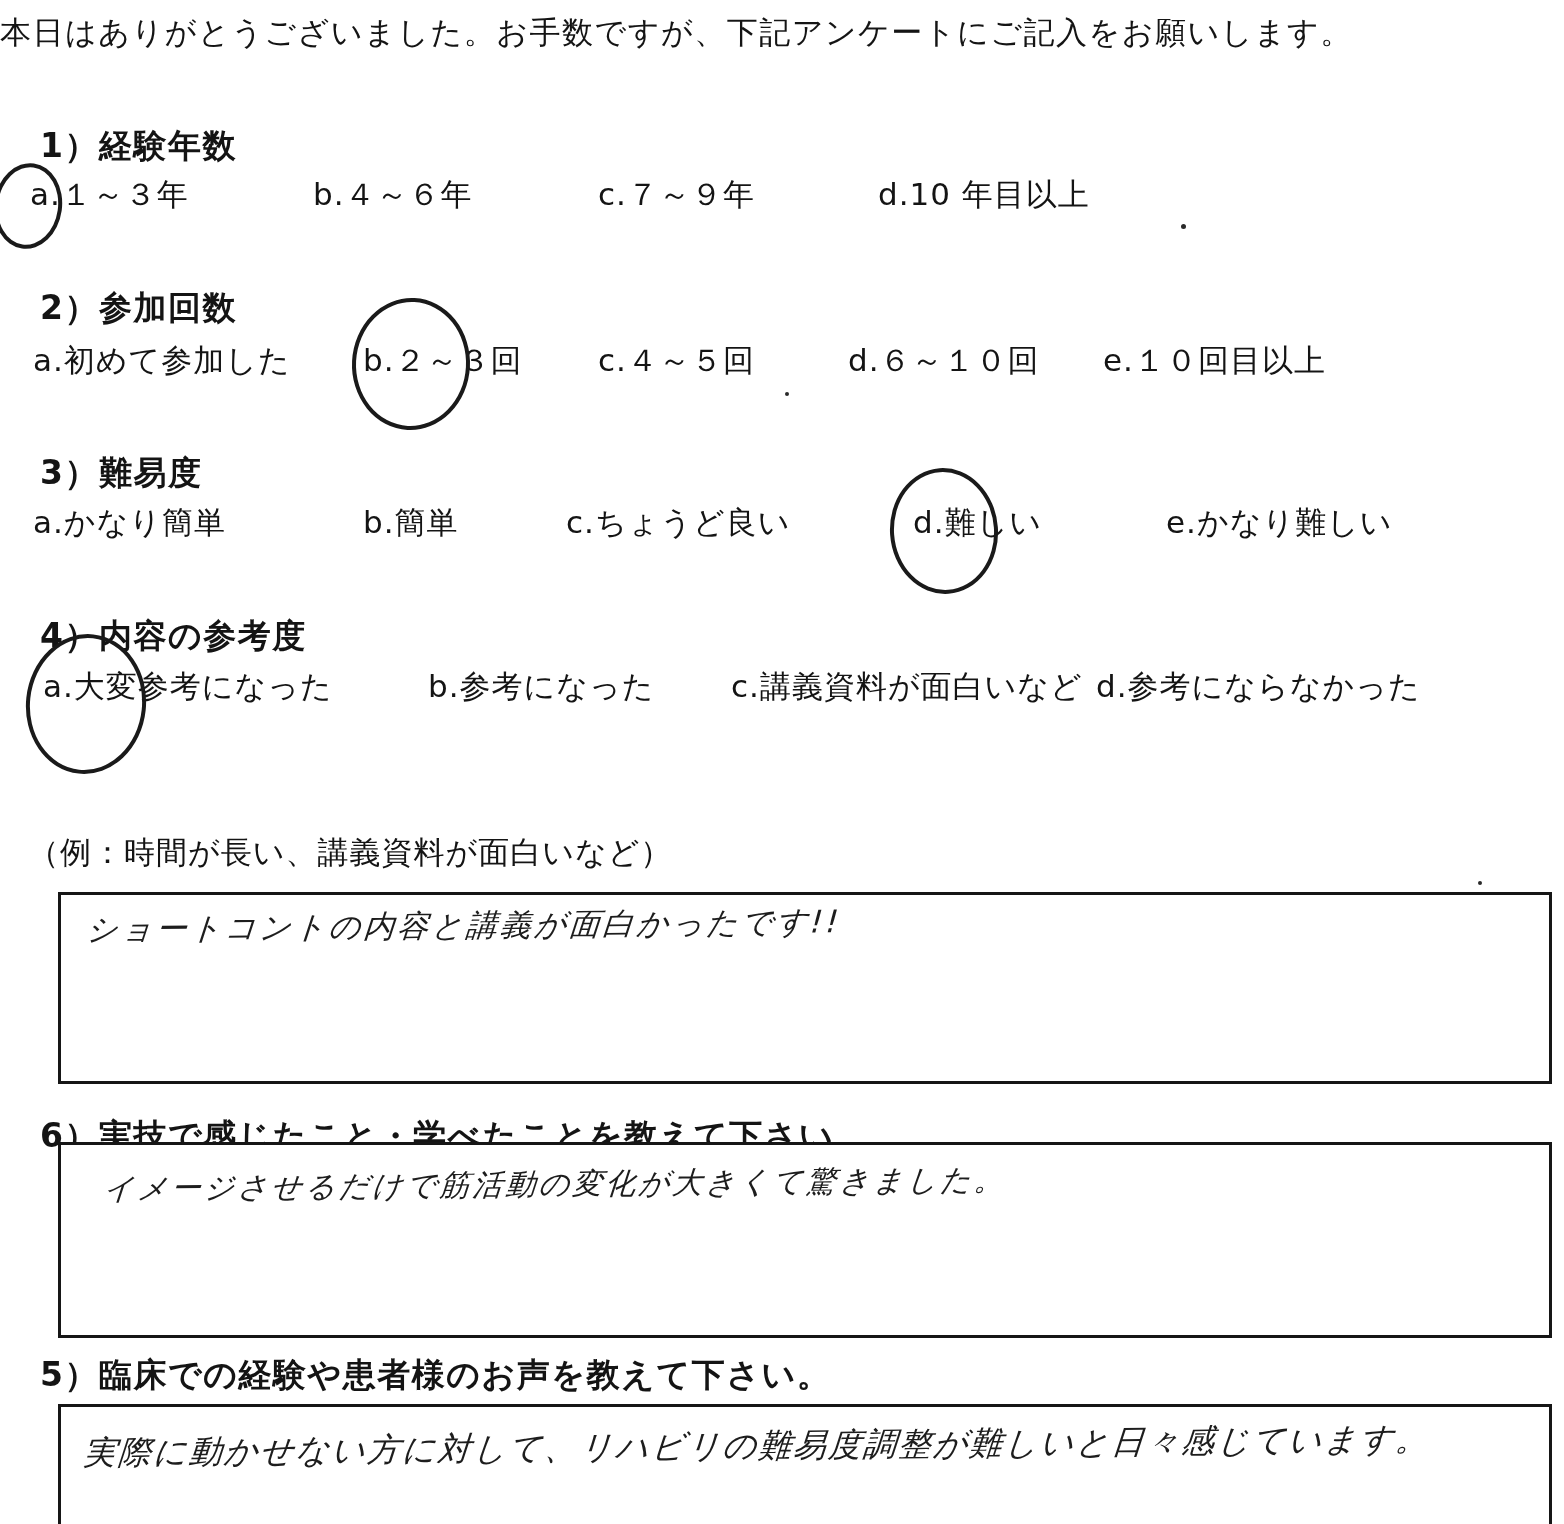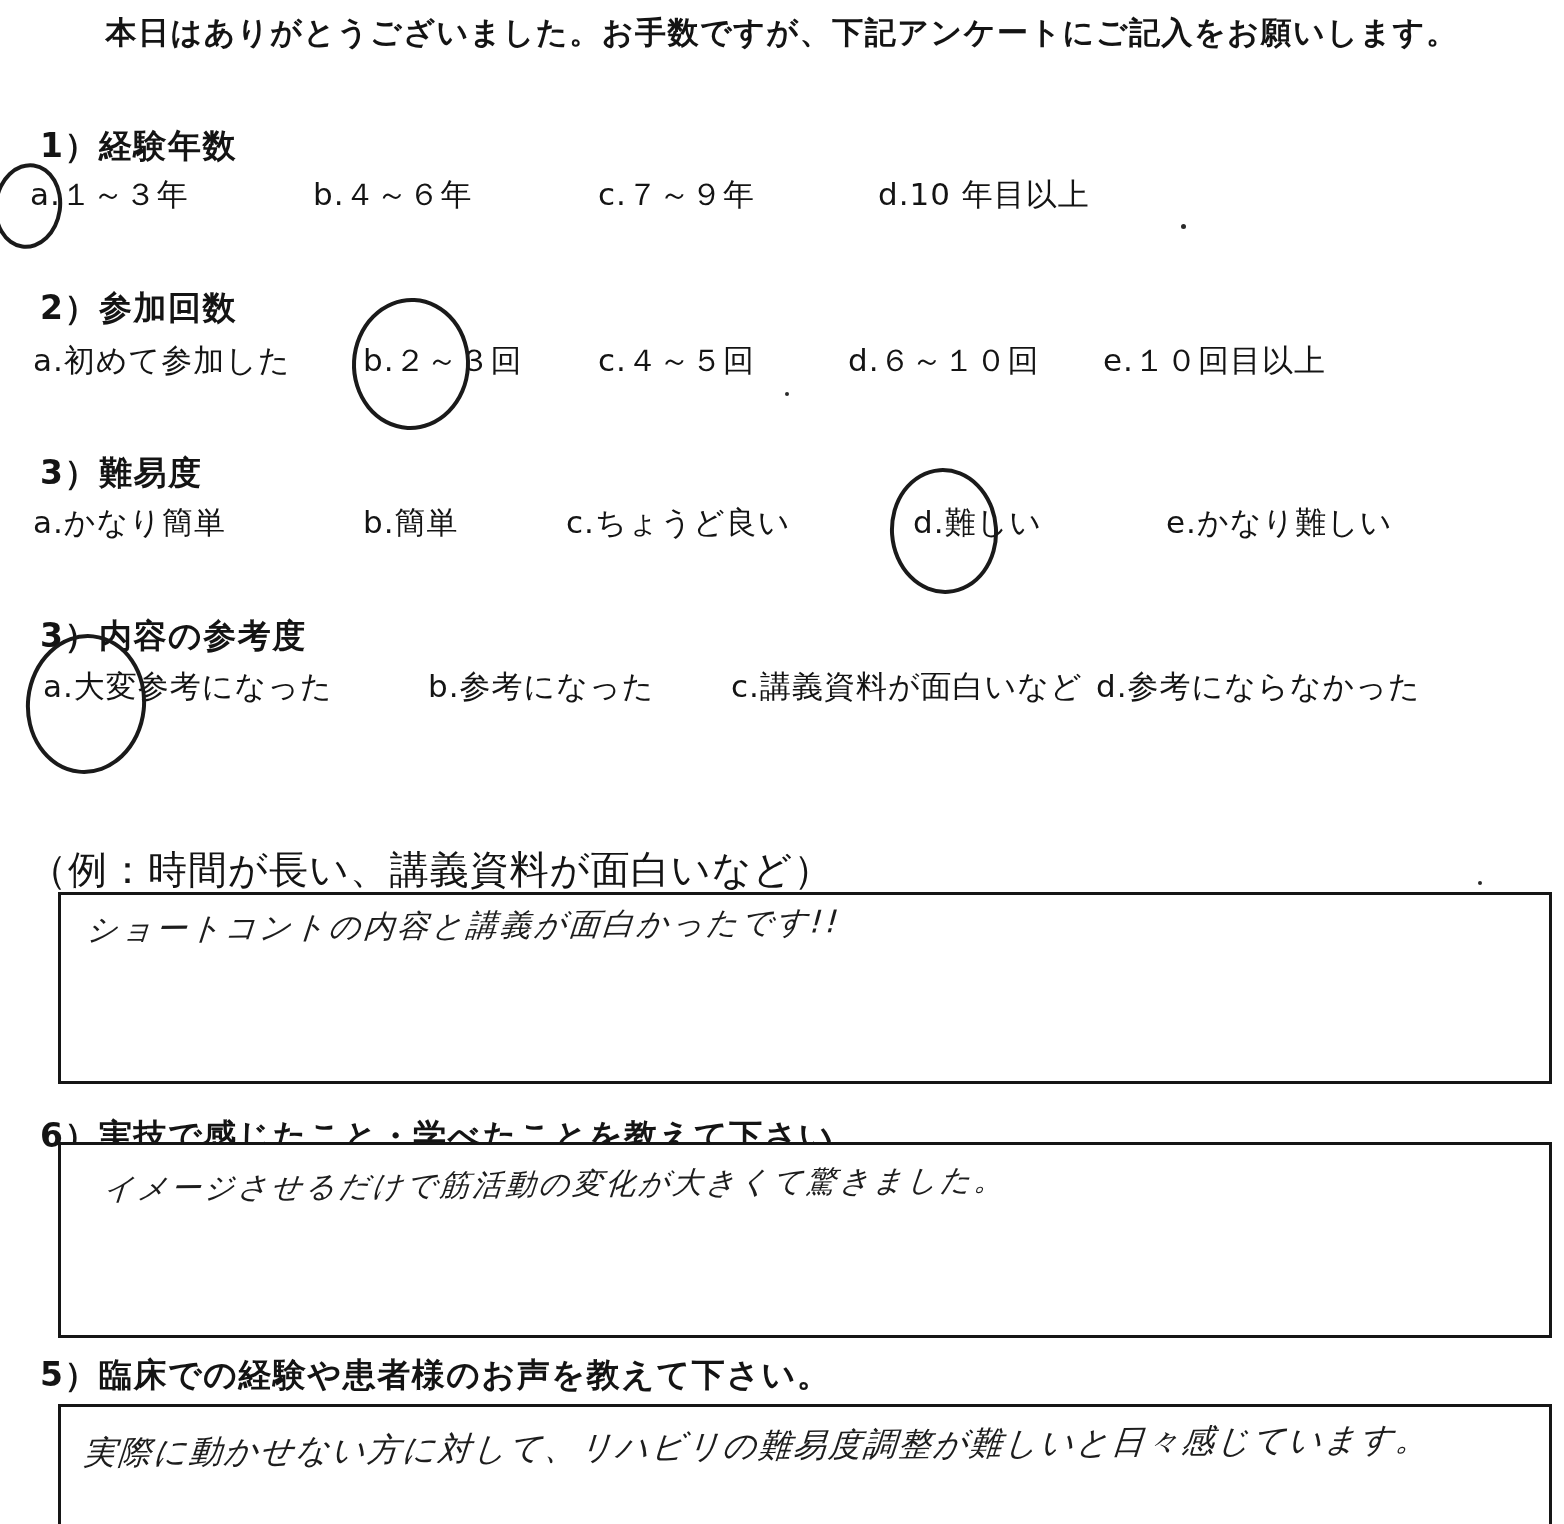--- a/index.html
+++ b/index.html
@@ -8,46 +8,45 @@
     width:1564px;
     height:1524px;
     background:#ffffff;
     font-family:"DejaVu Sans","Liberation Sans",sans-serif;
     color:#141414;
     overflow:hidden;
   }
   .hdr {
     position:absolute;
     left:0; width:100%;
-    text-align:center;
+    text-align:left;
     font-size:31px;
     letter-spacing:1.5px;
-    font-weight:700;
+    font-weight:400;
     white-space:nowrap;
   }
   .q-title {
     position:absolute;
     font-size:33px;
     font-weight:700;
     letter-spacing:1.5px;
     white-space:nowrap;
     text-align:right;
   }
   .opt {
     position:absolute;
     font-size:31px;
     letter-spacing:1px;
     white-space:nowrap;
   }
   .hint {
     position:absolute;
-    font-size:39px;
+    font-size:31px;
     letter-spacing:1px;
     white-space:nowrap;
-    margin-top:11px;
   }
   .box {
     position:absolute;
     left:58px;
     width:1488px;
     border:3px solid #161616;
     background:#ffffff;
   }
   .box.no-bottom { border-bottom:none; }
   .hand {
@@ -95,21 +94,21 @@
   <div class="circle" style="left:352px; top:298px; width:110px; height:124px; transform:rotate(3deg)"></div>
 
   <div class="q-title" style="left:40px; top:451px">3）難易度</div>
   <span class="opt" style="left:33px;   top:502px">a.かなり簡単</span>
   <span class="opt" style="left:363px;  top:502px">b.簡単</span>
   <span class="opt" style="left:566px;  top:502px">c.ちょうど良い</span>
   <span class="opt" style="left:913px;  top:502px">d.難しい</span>
   <span class="opt" style="left:1166px; top:502px">e.かなり難しい</span>
   <div class="circle" style="left:890px; top:468px; width:100px; height:118px; transform:rotate(-4deg)"></div>
 
-  <div class="q-title" style="left:40px; top:614px">3）内容の参考度</div>
+  <div class="q-title" style="left:40px; top:614px">4）内容の参考度</div>
   <span class="opt" style="left:43px;   top:666px">a.大変参考になった</span>
   <span class="opt" style="left:428px;  top:666px">b.参考になった</span>
   <span class="opt" style="left:731px;  top:666px">c.講義資料が面白いなど</span>
   <span class="opt" style="left:1096px; top:666px">d.参考にならなかった</span>
   <div class="circle" style="left:26px; top:634px; width:112px; height:132px; transform:rotate(6deg)"></div>
 
   <div class="hint" style="left:28px; top:832px">（例：時間が長い、講義資料が面白いなど）</div>
   <div class="box" style="top:892px; height:186px">
     <div class="hand" style="left:27px; top:14px; font-size:31px">ショートコントの内容と講義が面白かったです!!</div>
   </div>

